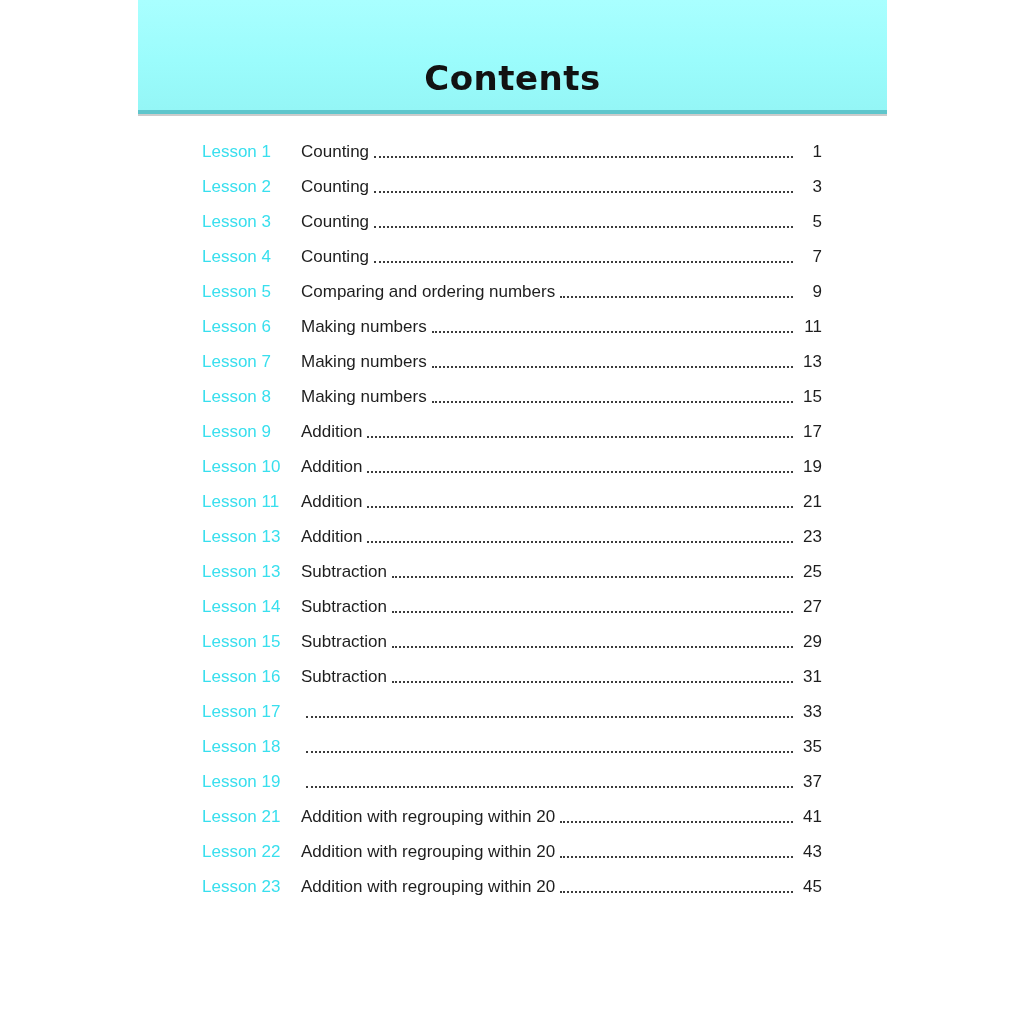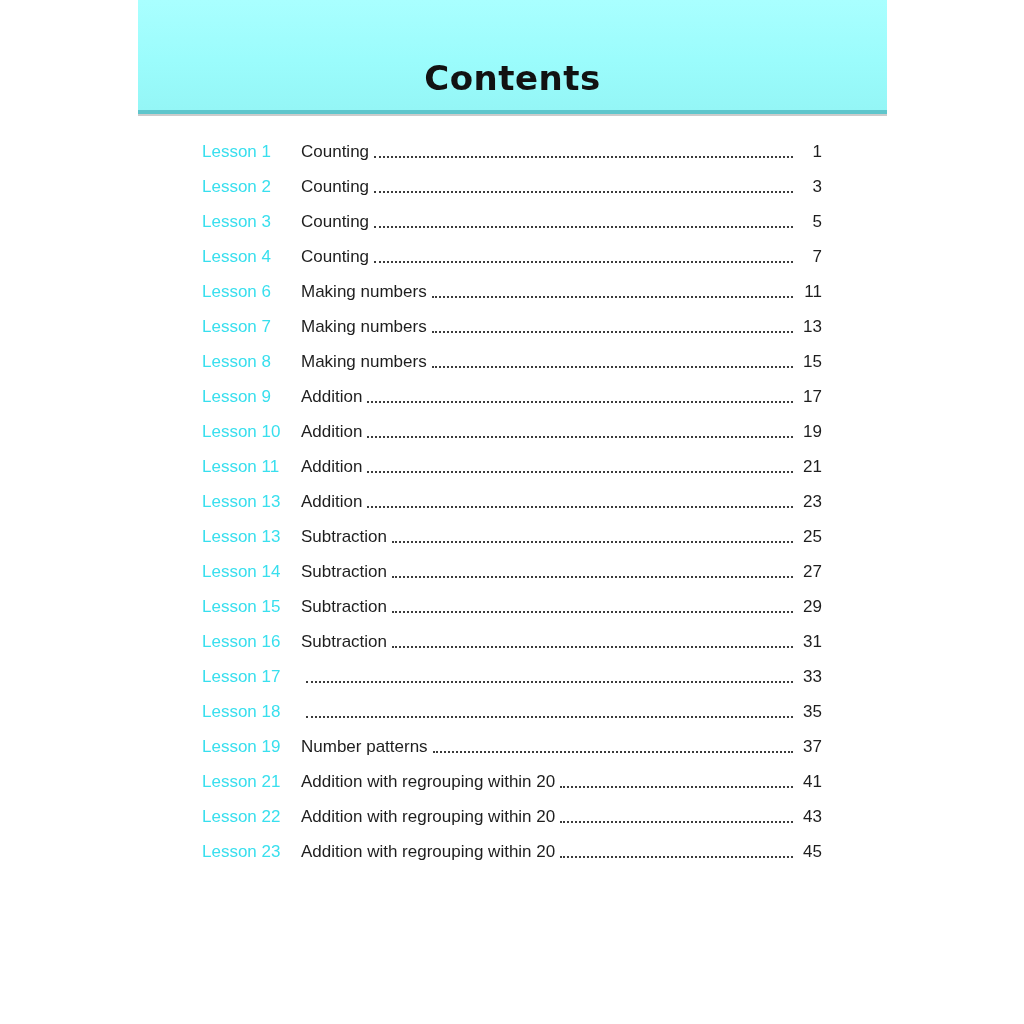--- a/index.html
+++ b/index.html
@@ -115,20 +115,26 @@
       <span class="toc-page">5</span>
     </div>
 
     <div class="toc-row">
       <span class="toc-lesson">Lesson 4</span>
       <span class="toc-title">Counting</span>
       <span class="toc-leader"></span>
       <span class="toc-page">7</span>
     </div>
 
+    <div class="toc-row">
+      <span class="toc-lesson">Lesson 5</span>
+      <span class="toc-title">Comparing and ordering numbers</span>
+      <span class="toc-leader"></span>
+      <span class="toc-page">9</span>
+    </div>
 
     <div class="toc-row">
       <span class="toc-lesson">Lesson 6</span>
       <span class="toc-title">Making numbers</span>
       <span class="toc-leader"></span>
       <span class="toc-page">11</span>
     </div>
 
     <div class="toc-row">
       <span class="toc-lesson">Lesson 7</span>
@@ -207,21 +213,20 @@
     </div>
 
     <div class="toc-row">
       <span class="toc-lesson">Lesson 18</span>
       <span class="toc-leader"></span>
       <span class="toc-page">35</span>
     </div>
 
     <div class="toc-row">
       <span class="toc-lesson">Lesson 19</span>
-      <span class="toc-title">Number patterns</span>
       <span class="toc-leader"></span>
       <span class="toc-page">37</span>
     </div>
 
 
     <div class="toc-row">
       <span class="toc-lesson">Lesson 21</span>
       <span class="toc-title">Addition with regrouping within 20</span>
       <span class="toc-leader"></span>
       <span class="toc-page">41</span>

